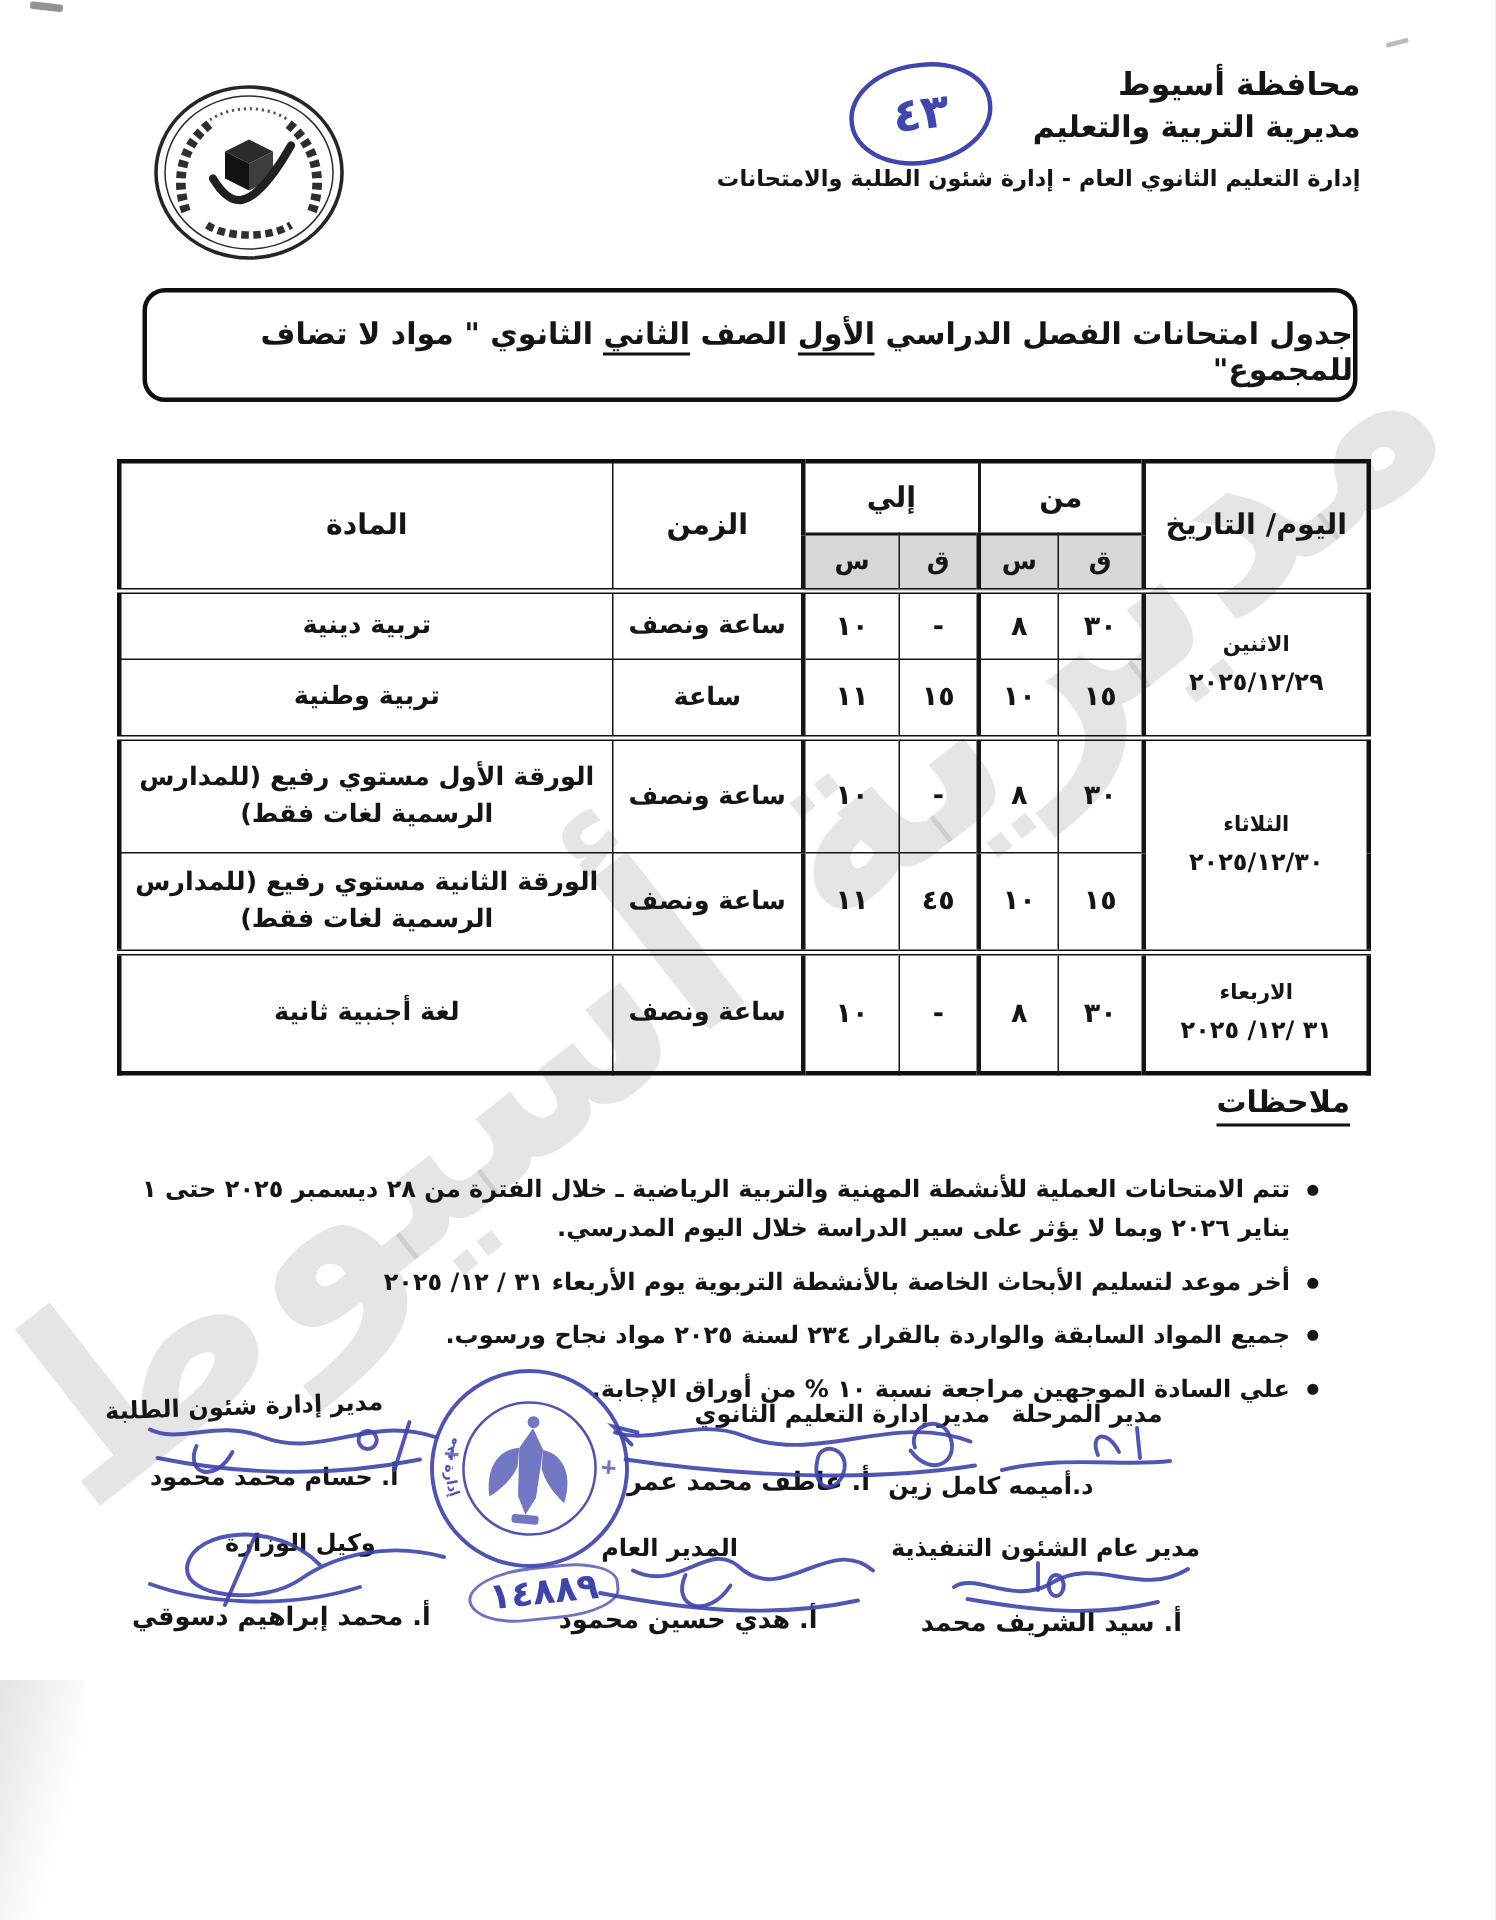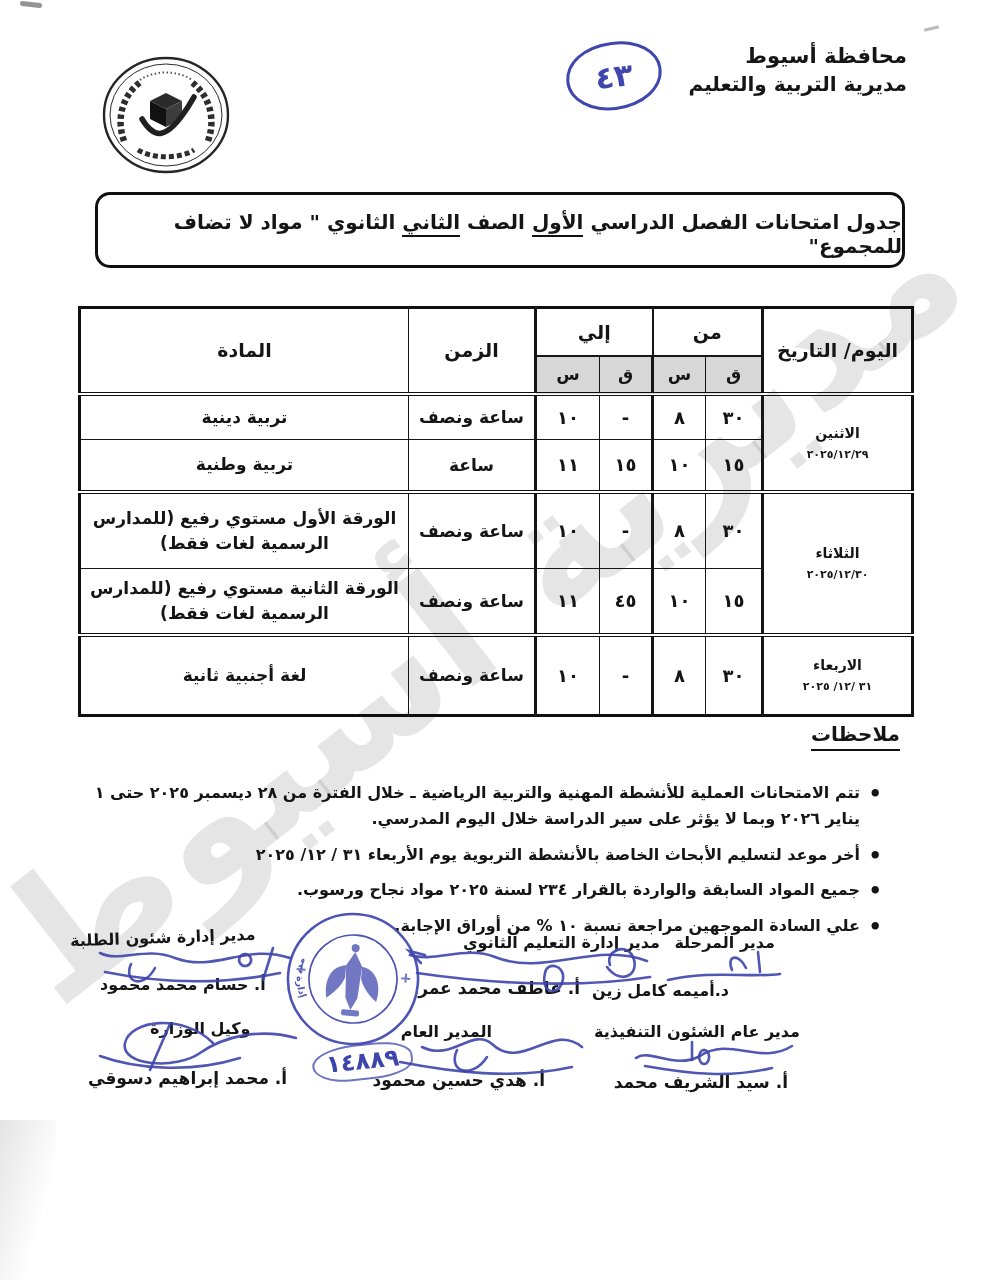--- a/index.html
+++ b/index.html
@@ -52,21 +52,21 @@
   tr.h2 th{background:#d7d7d7; font-size:17px;}
   tr.grp td{border-top:4.5px double #101010;}
   .vr{border-right-width:3px !important;}
   .vl{border-left-width:3px !important;}
   .h-from{border-right-width:3px !important; border-bottom-width:2.5px !important;}
   .h-to{border-left-width:3px !important; border-right-width:2.5px !important; border-bottom-width:2.5px !important;}
   td.num{font-size:18px;}
   td.time{font-size:17px;}
   td.subj{font-size:17px; line-height:1.45;}
   .day-name{font-size:14px;}
-  .day-date{font-size:11px; margin-top:7px;}
+  .day-date{font-size:16px; margin-top:7px;}
   
   .notes-head{
     right:97px; top:722px; font-size:20px; font-weight:bold;
     border-bottom:2.6px solid #101010; padding-bottom:3px;
   }
   ul.notes{
     position:absolute; right:97px; top:764px; width:800px;
     list-style:none; margin:16px; padding:0; font-weight:bold; font-size:16px;
   }
   ul.notes li{position:relative; padding-right:24px; margin-bottom:9px; line-height:1.65; text-align:right;}
@@ -113,20 +113,21 @@
     <path d="M42,64 C54,84 66,86 88,52 L94,42" stroke="#202020" stroke-width="5.5" fill="none" stroke-linecap="round"></path>
   </svg>
 
   <div class="abs circled-num">
     <span>٤٣</span>
   </div>
 
   <div class="abs hdr">
     <div class="hdr-l1">محافظة أسيوط</div>
     <div class="hdr-l2">مديرية التربية والتعليم</div>
+    <div class="hdr-l3">إدارة التعليم الثانوي العام - إدارة شئون الطلبة والامتحانات</div>
   </div>
 
   <div class="abs title-box">
     <div class="title-l1">
       <span>جدول امتحانات الفصل الدراسي </span><span class="uline">الأول</span><span> الصف </span><span class="uline">الثاني</span><span> الثانوي " مواد لا تضاف للمجموع"</span>
     </div>
   </div>
 
   <table class="sched">
     <colgroup>

